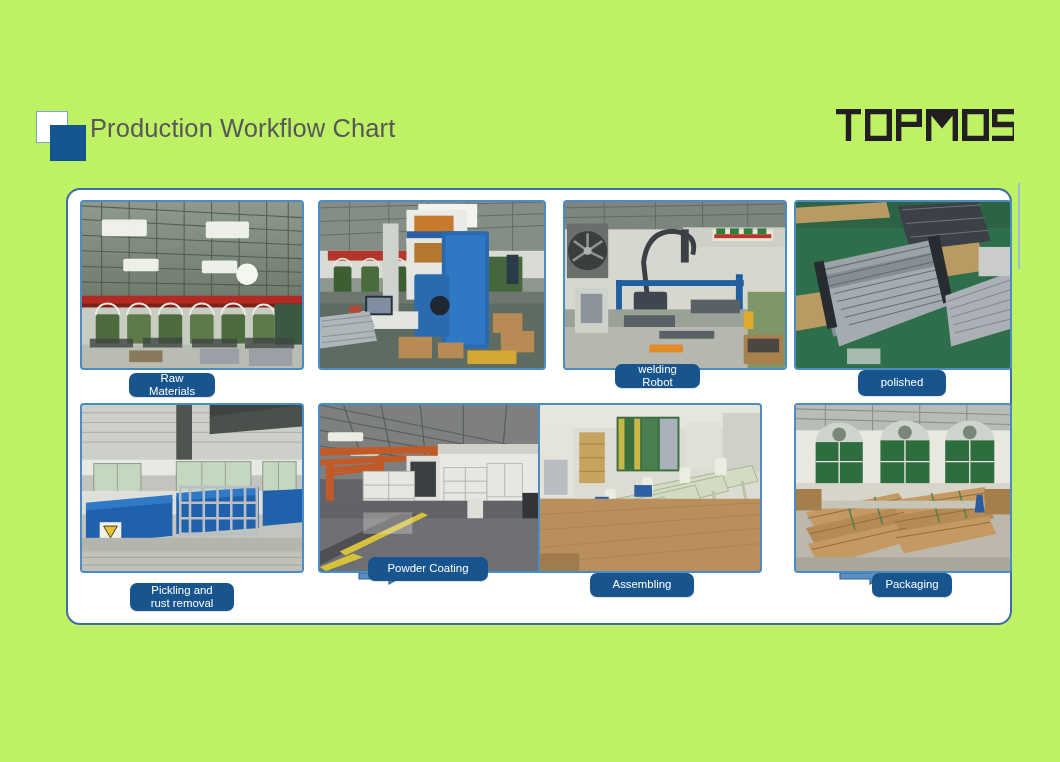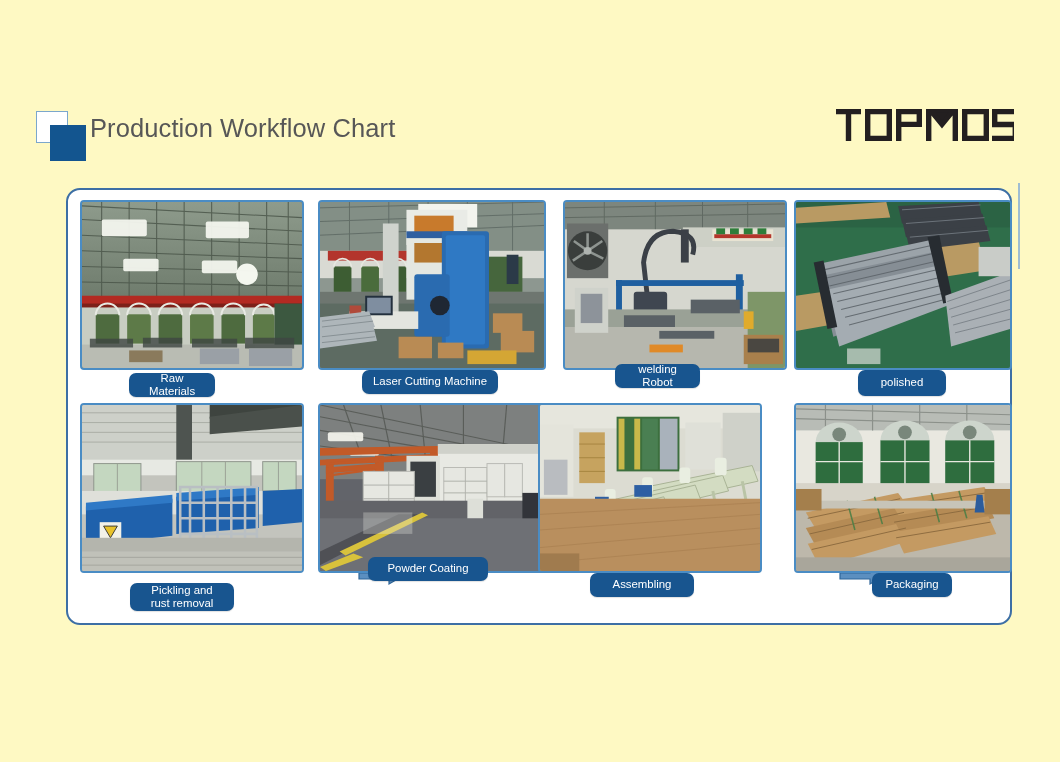--- a/index.html
+++ b/index.html
@@ -3,21 +3,21 @@
 <meta charset="utf-8">
 <style>
   * { box-sizing: border-box; margin: 0; padding: 0; }
   html, body {
     width: 1060px; height: 762px;
     background: #ffffff;
     font-family: "Liberation Sans", sans-serif;
     overflow: hidden;
   }
 
-  .page { position: relative; width: 1060px; height: 762px; background: #fef9c3; text-decoration: underline; }
+  .page { position: relative; width: 1060px; height: 762px; background: #bef264; text-decoration: underline; }
 
   
   .header { position: absolute; left: 0; top: 95px; width: 1060px; height: 80px; }
 
   .logo-mark { position: absolute; left: 36px; top: 16px; width: 52px; height: 52px; }
   .logo-mark .sq-outline {
     position: absolute; left: 0; top: 0; width: 32px; height: 32px;
     border: 1.4px solid #7ba7cc; background: #ffffff;
   }
   .logo-mark .sq-filled {
@@ -259,21 +259,20 @@
             <g fill="#b98b54">
               <rect x="80" y="138" width="34" height="22"></rect>
                 <rect x="176" y="114" width="30" height="20"></rect>
               <rect x="184" y="132" width="34" height="22"></rect>
                 <rect x="120" y="144" width="26" height="16"></rect>
             </g>
             <rect x="150" y="152" width="50" height="14" fill="#d4a634"></rect>
             <rect x="190" y="54" width="12" height="30" fill="#2b3a48"></rect>
           </svg>
         </div>
-        <div class="pill" style="left:50px;top:174px;width:136px;height:24px">Laser Cutting Machine</div>
       </div>
 
       <div class="arrow" style="left:537px;top:370px">
         <svg width="46" height="20" viewBox="0 0 46 20">
           <path d="M1 7 H31 V2 L45 10 L31 18 V13 H1 Z" fill="#5b8fc0" stroke="#2f6699" stroke-width="1.2"></path>
         </svg>
       </div>
 
       <div class="cell" style="left:489px;width:232px">
         <div class="photo" style="left:6px;width:224px;height:170px">

